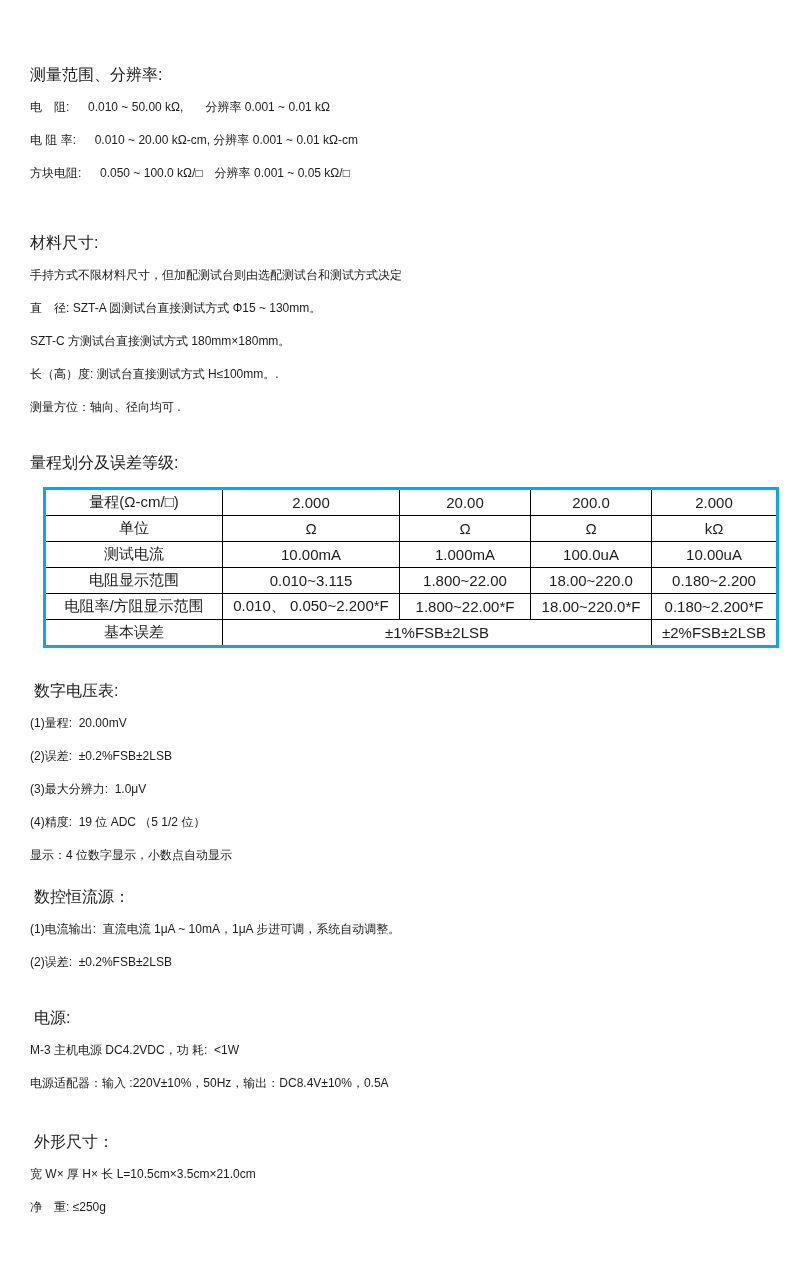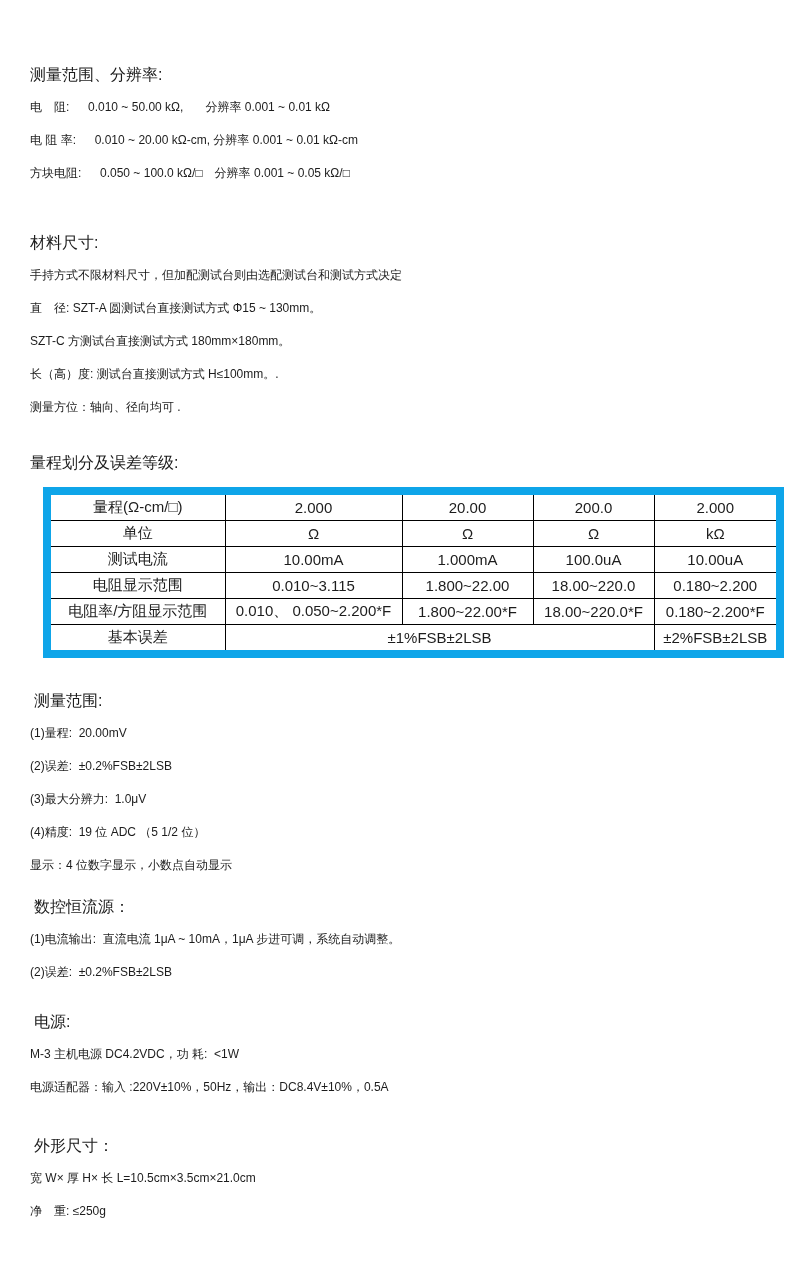--- a/index.html
+++ b/index.html
@@ -28,29 +28,29 @@
   .line {
     font-size: 12px;
     line-height: 33px;
     white-space: pre-wrap;
   }
   
   #sec-material   { margin-top: 36px; }
   #sec-rangetable { margin-top: 22px; }
   #sec-voltmeter  { margin-top: 26px; }
   #sec-current    { margin-top: 8px; }
-  #sec-power      { margin-top: 16px; }
+  #sec-power      { margin-top: 22px; }
   #sec-dims       { margin-top: 25px; }
 
   table.spec {
     border-collapse: collapse;
     table-layout: fixed;
     width: 733px;
     margin: 8px 0 0 13px;
-    border: 8px solid #0ea5e9;
+    border: 3px solid #0ea5e9;
   }
   table.spec td {
     border: 1px solid #000;
     height: 25px;
     text-align: center;
     vertical-align: middle;
     font-size: 15px;
     padding: 0 1px;
     overflow: hidden;
     white-space: nowrap;
@@ -132,21 +132,21 @@
         <tr>
           <td>基本误差</td>
           <td colspan="3">±1%FSB±2LSB</td>
           <td>±2%FSB±2LSB</td>
         </tr>
       </tbody>
     </table>
   </div>
 
   <div class="section" id="sec-voltmeter">
-    <div class="sec-heading indent">测量范围:</div>
+    <div class="sec-heading indent">数字电压表:</div>
     <div class="line">(1)量程:  20.00mV</div>
     <div class="line">(2)误差:  ±0.2%FSB±2LSB</div>
     <div class="line">(3)最大分辨力:  1.0μV</div>
     <div class="line">(4)精度:  19 位 ADC （5 1/2 位）</div>
     <div class="line">显示：4 位数字显示，小数点自动显示</div>
   </div>
 
   <div class="section" id="sec-current">
     <div class="sec-heading indent">数控恒流源：</div>
     <div class="line">(1)电流输出:  直流电流 1μA ~ 10mA，1μA 步进可调，系统自动调整。</div>

